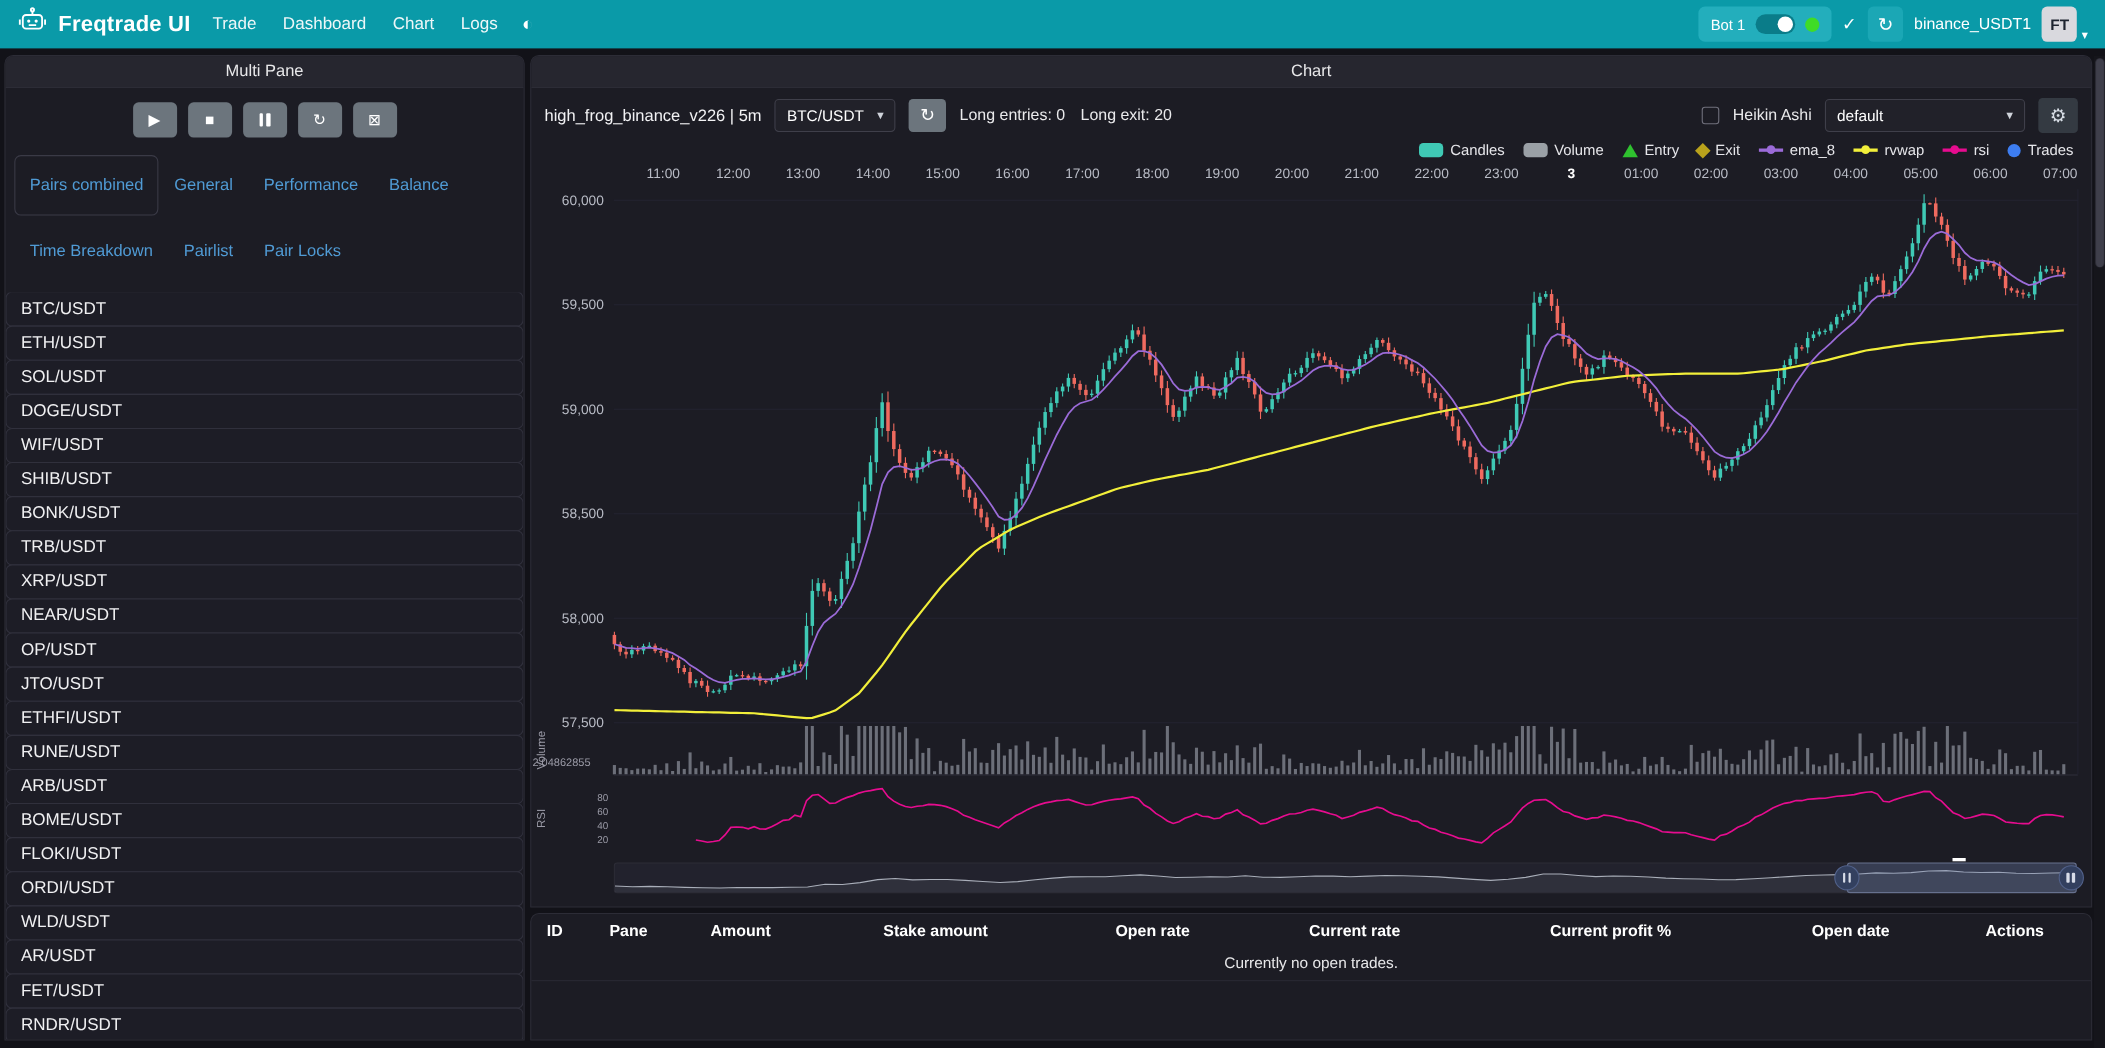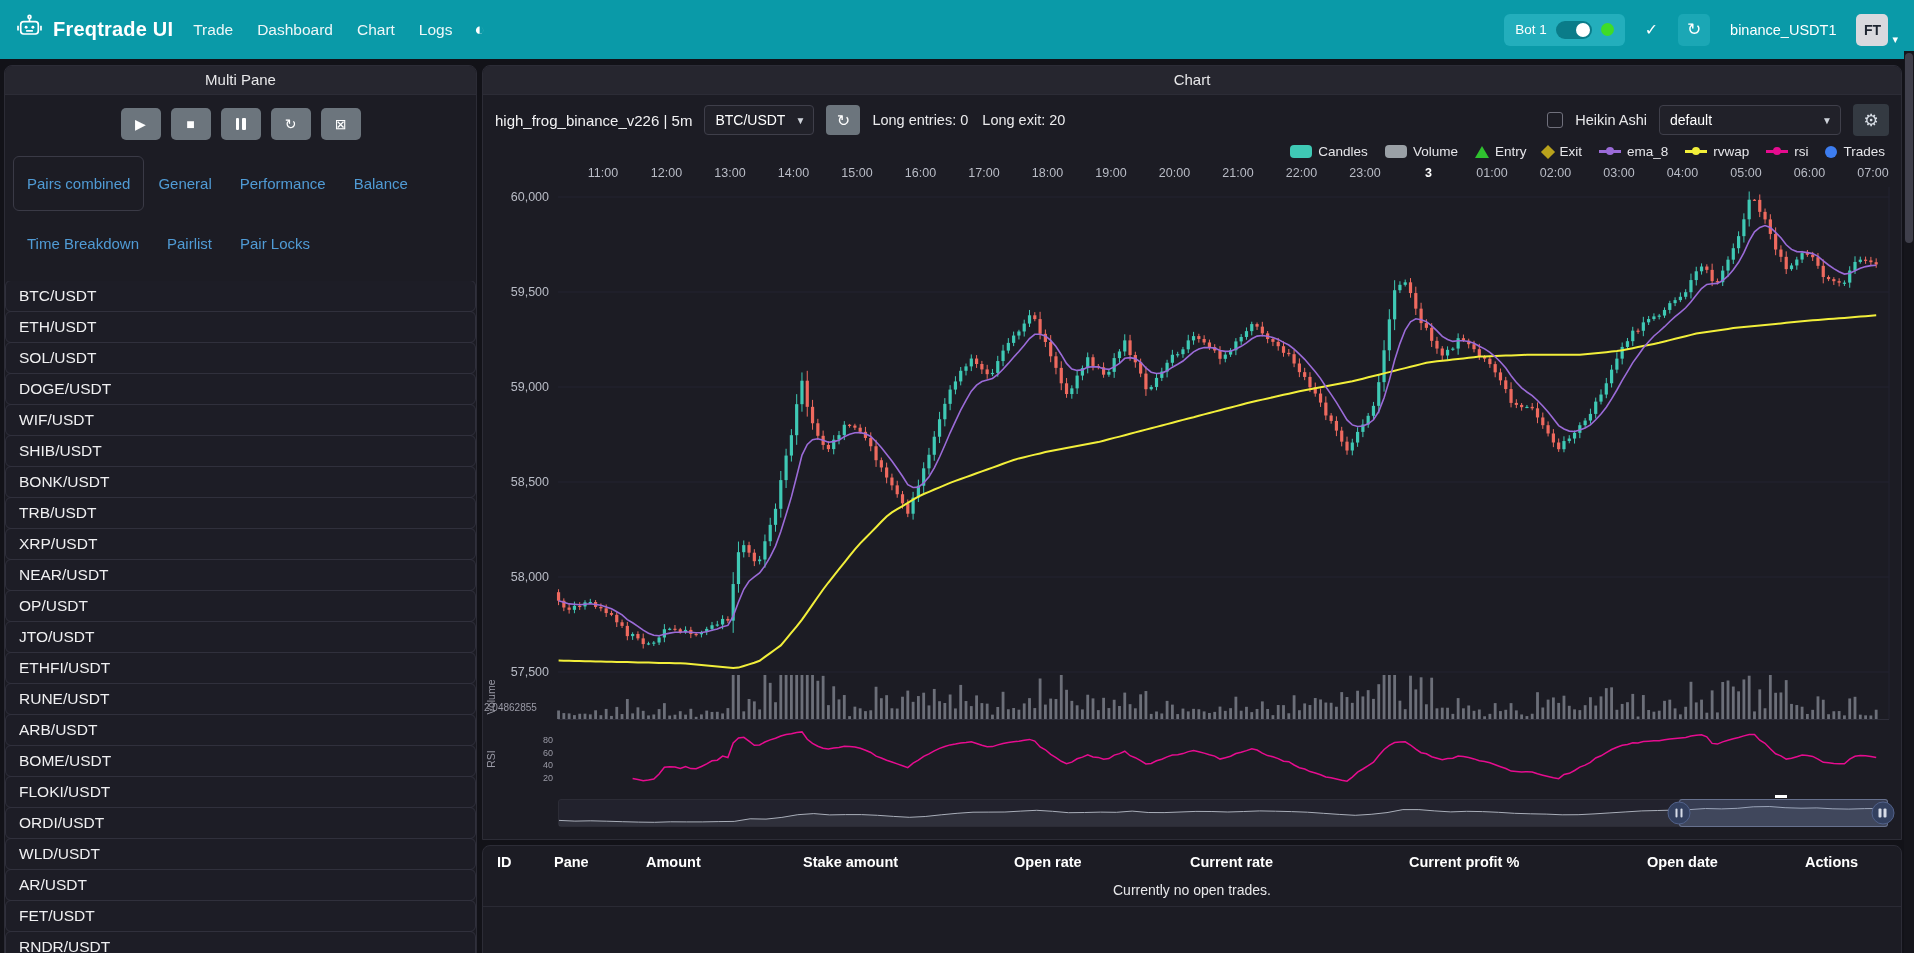--- a/index.html
+++ b/index.html
@@ -1,28 +1,28 @@
 <!DOCTYPE html>
 <html><head>
 <meta charset="utf-8">
 <title>Freqtrade UI</title>
 <style>
   * { box-sizing: border-box; margin: 0; padding: 0; }
   html,body { width:1914px; height:953px; overflow:hidden; background:#121218;
     font-family:"Liberation Sans", sans-serif; color:#e8e8ea; }
 
   
-  .navbar { height:59px; background:#0a9aa8; display:flex; align-items:center;
+  .navbar { height:44px; background:#0a9aa8; display:flex; align-items:center;
     padding:0 16px; gap:20px; }
   .brand-group { display:flex; align-items:center; gap:10px; }
   .brand { font-size:20px; font-weight:700; color:#fff; letter-spacing:.2px; }
   .nav-links { display:flex; gap:24px; align-items:center; }
   .nav-link { font-size:15.5px; color:#eef7f8; cursor:pointer; }
   .theme-icon { font-size:17px; color:#fff; cursor:pointer; margin-left:2px; }
-  .nav-right { margin-left:auto; display:flex; align-items:center; gap:20px; }
+  .nav-right { margin-left:auto; display:flex; align-items:center; gap:10px; }
   .bot-box { background:#23aebc; border-radius:6px; padding:7px 11px; display:flex;
     align-items:center; gap:9px; cursor:pointer; }
   .bot-name { font-size:13.5px; color:#fff; }
   .switch { width:36px; height:18px; border-radius:10px; background:#0a7c89; position:relative; }
   .switch .knob { position:absolute; right:2px; top:2px; width:14px; height:14px;
     border-radius:50%; background:#fff; }
   .online-dot { width:13px; height:13px; border-radius:50%; background:#3fdc27; }
   .check-icon { color:#fff; font-size:16px; }
   .nav-btn { width:32px; height:32px; border:none; border-radius:5px; background:#1ba7b5;
     color:#fff; font-size:17px; cursor:pointer; display:flex; align-items:center; justify-content:center; }

